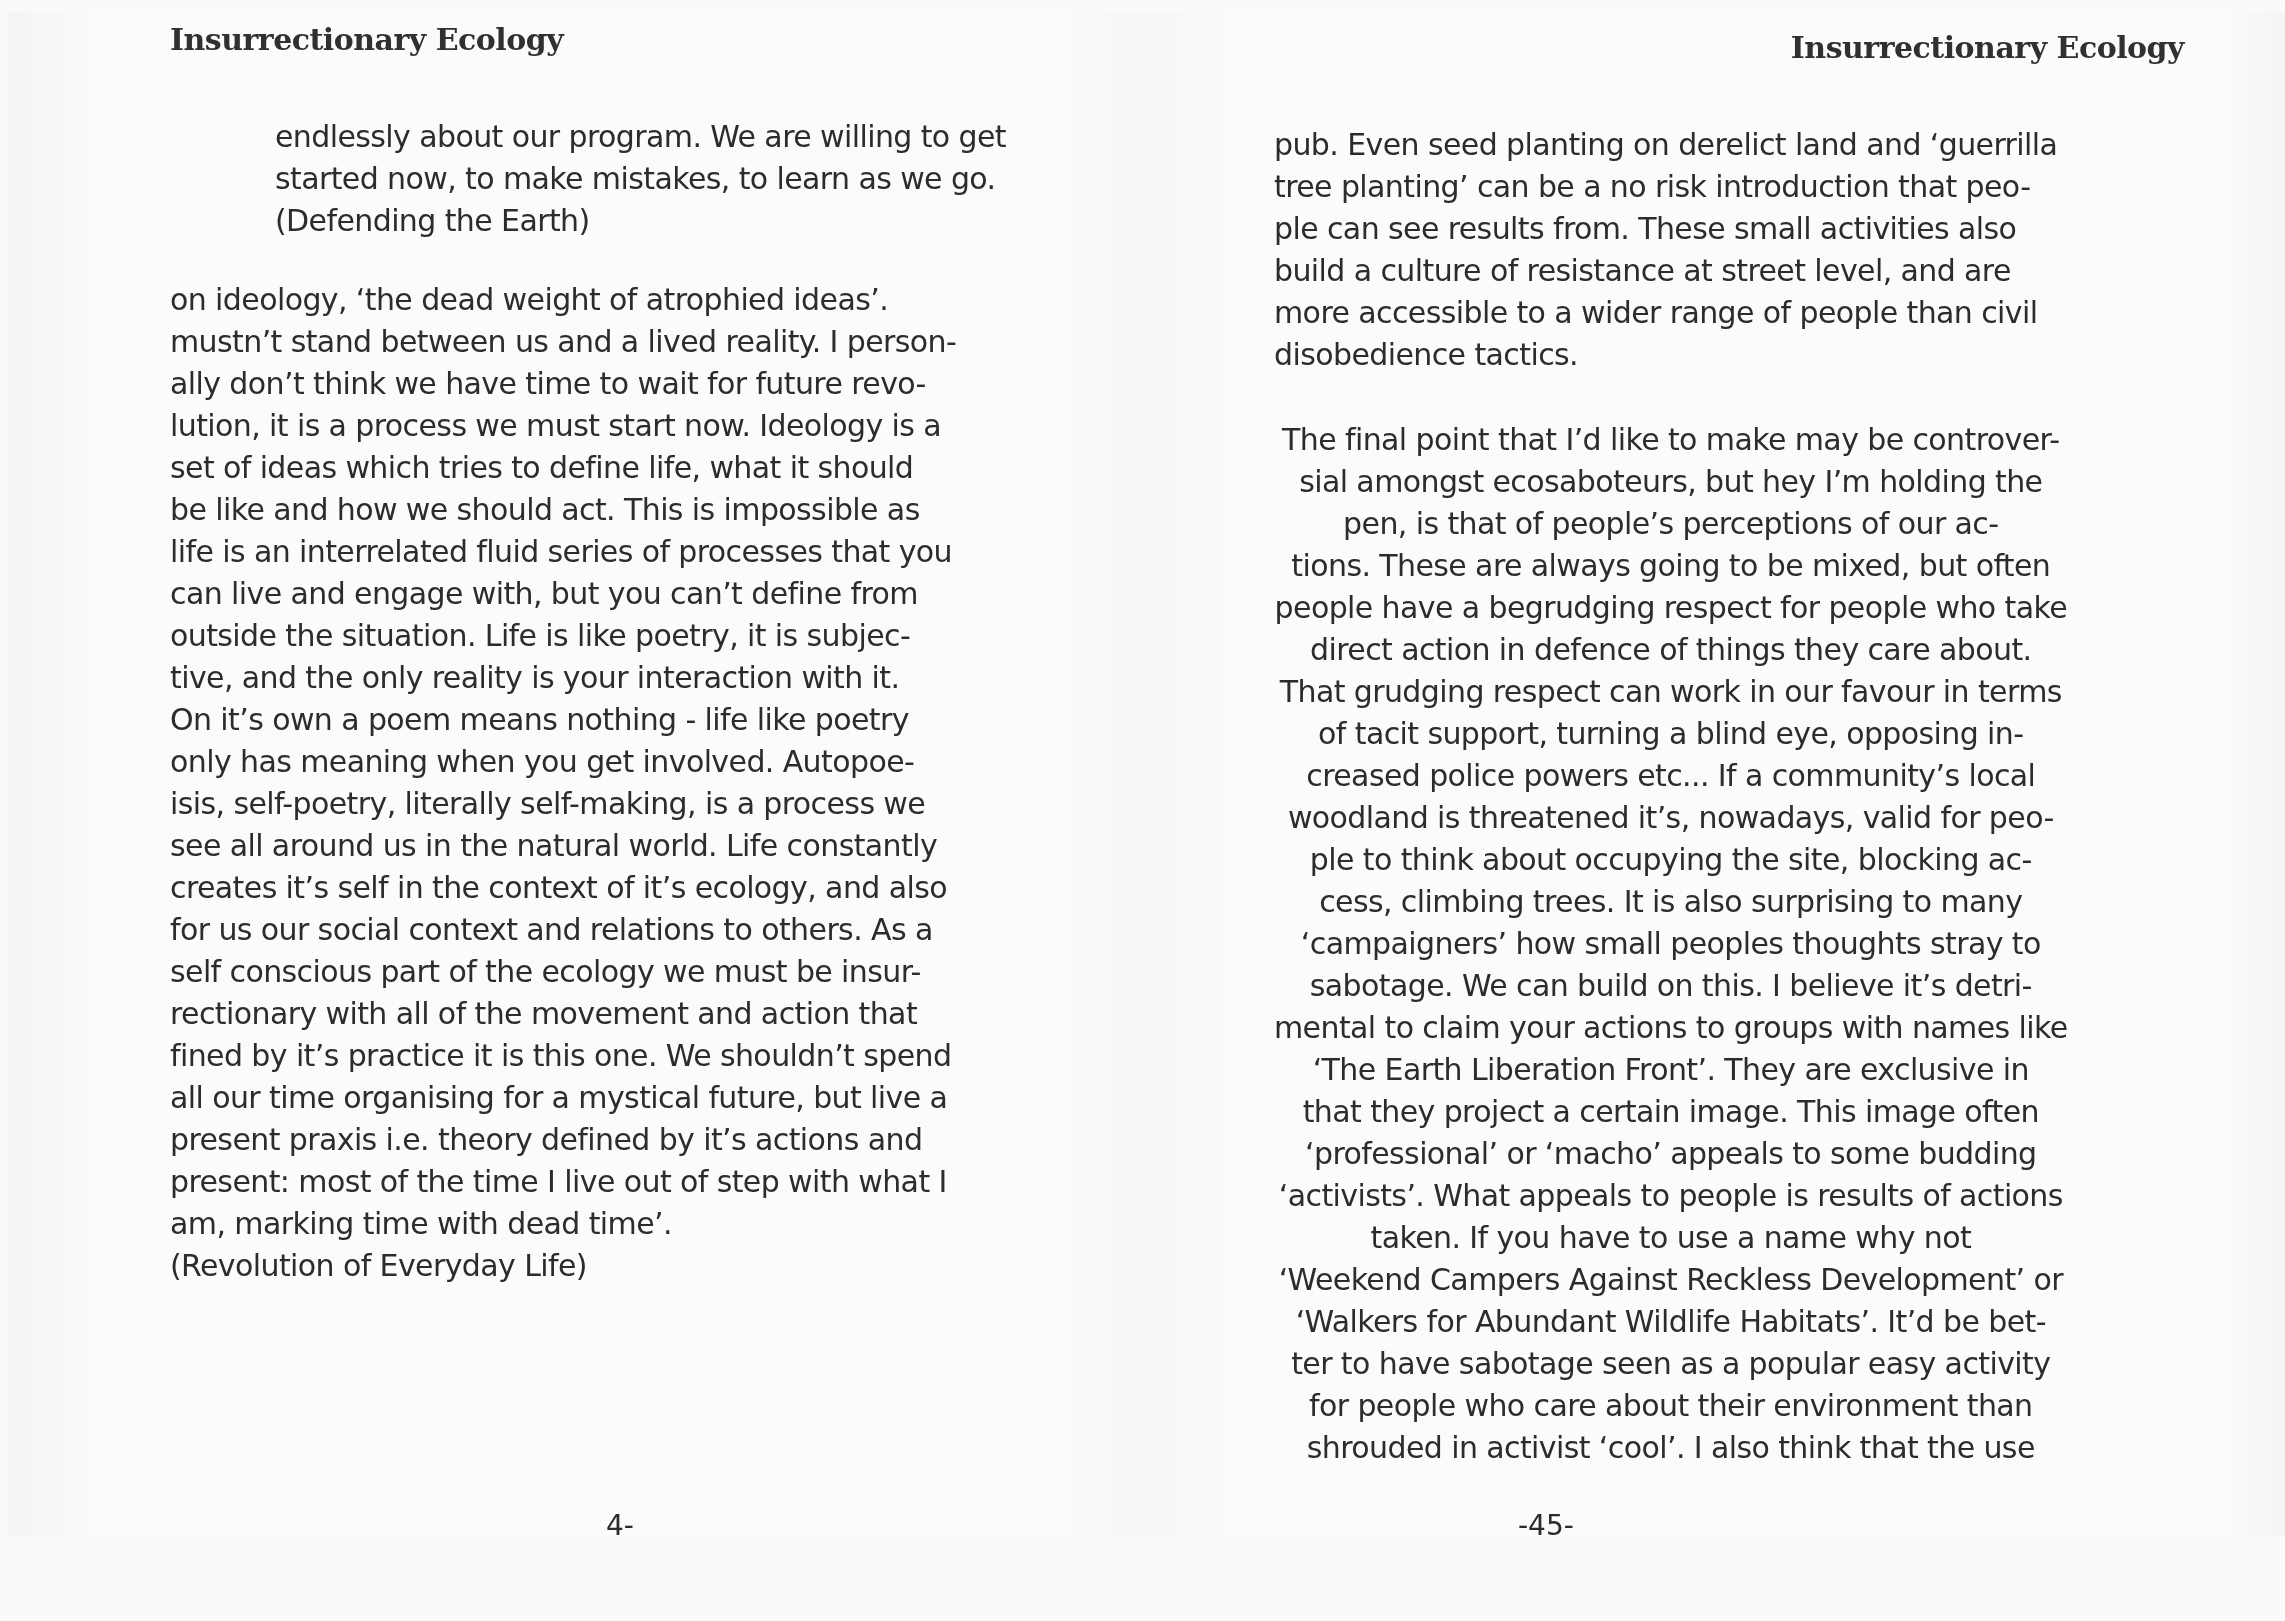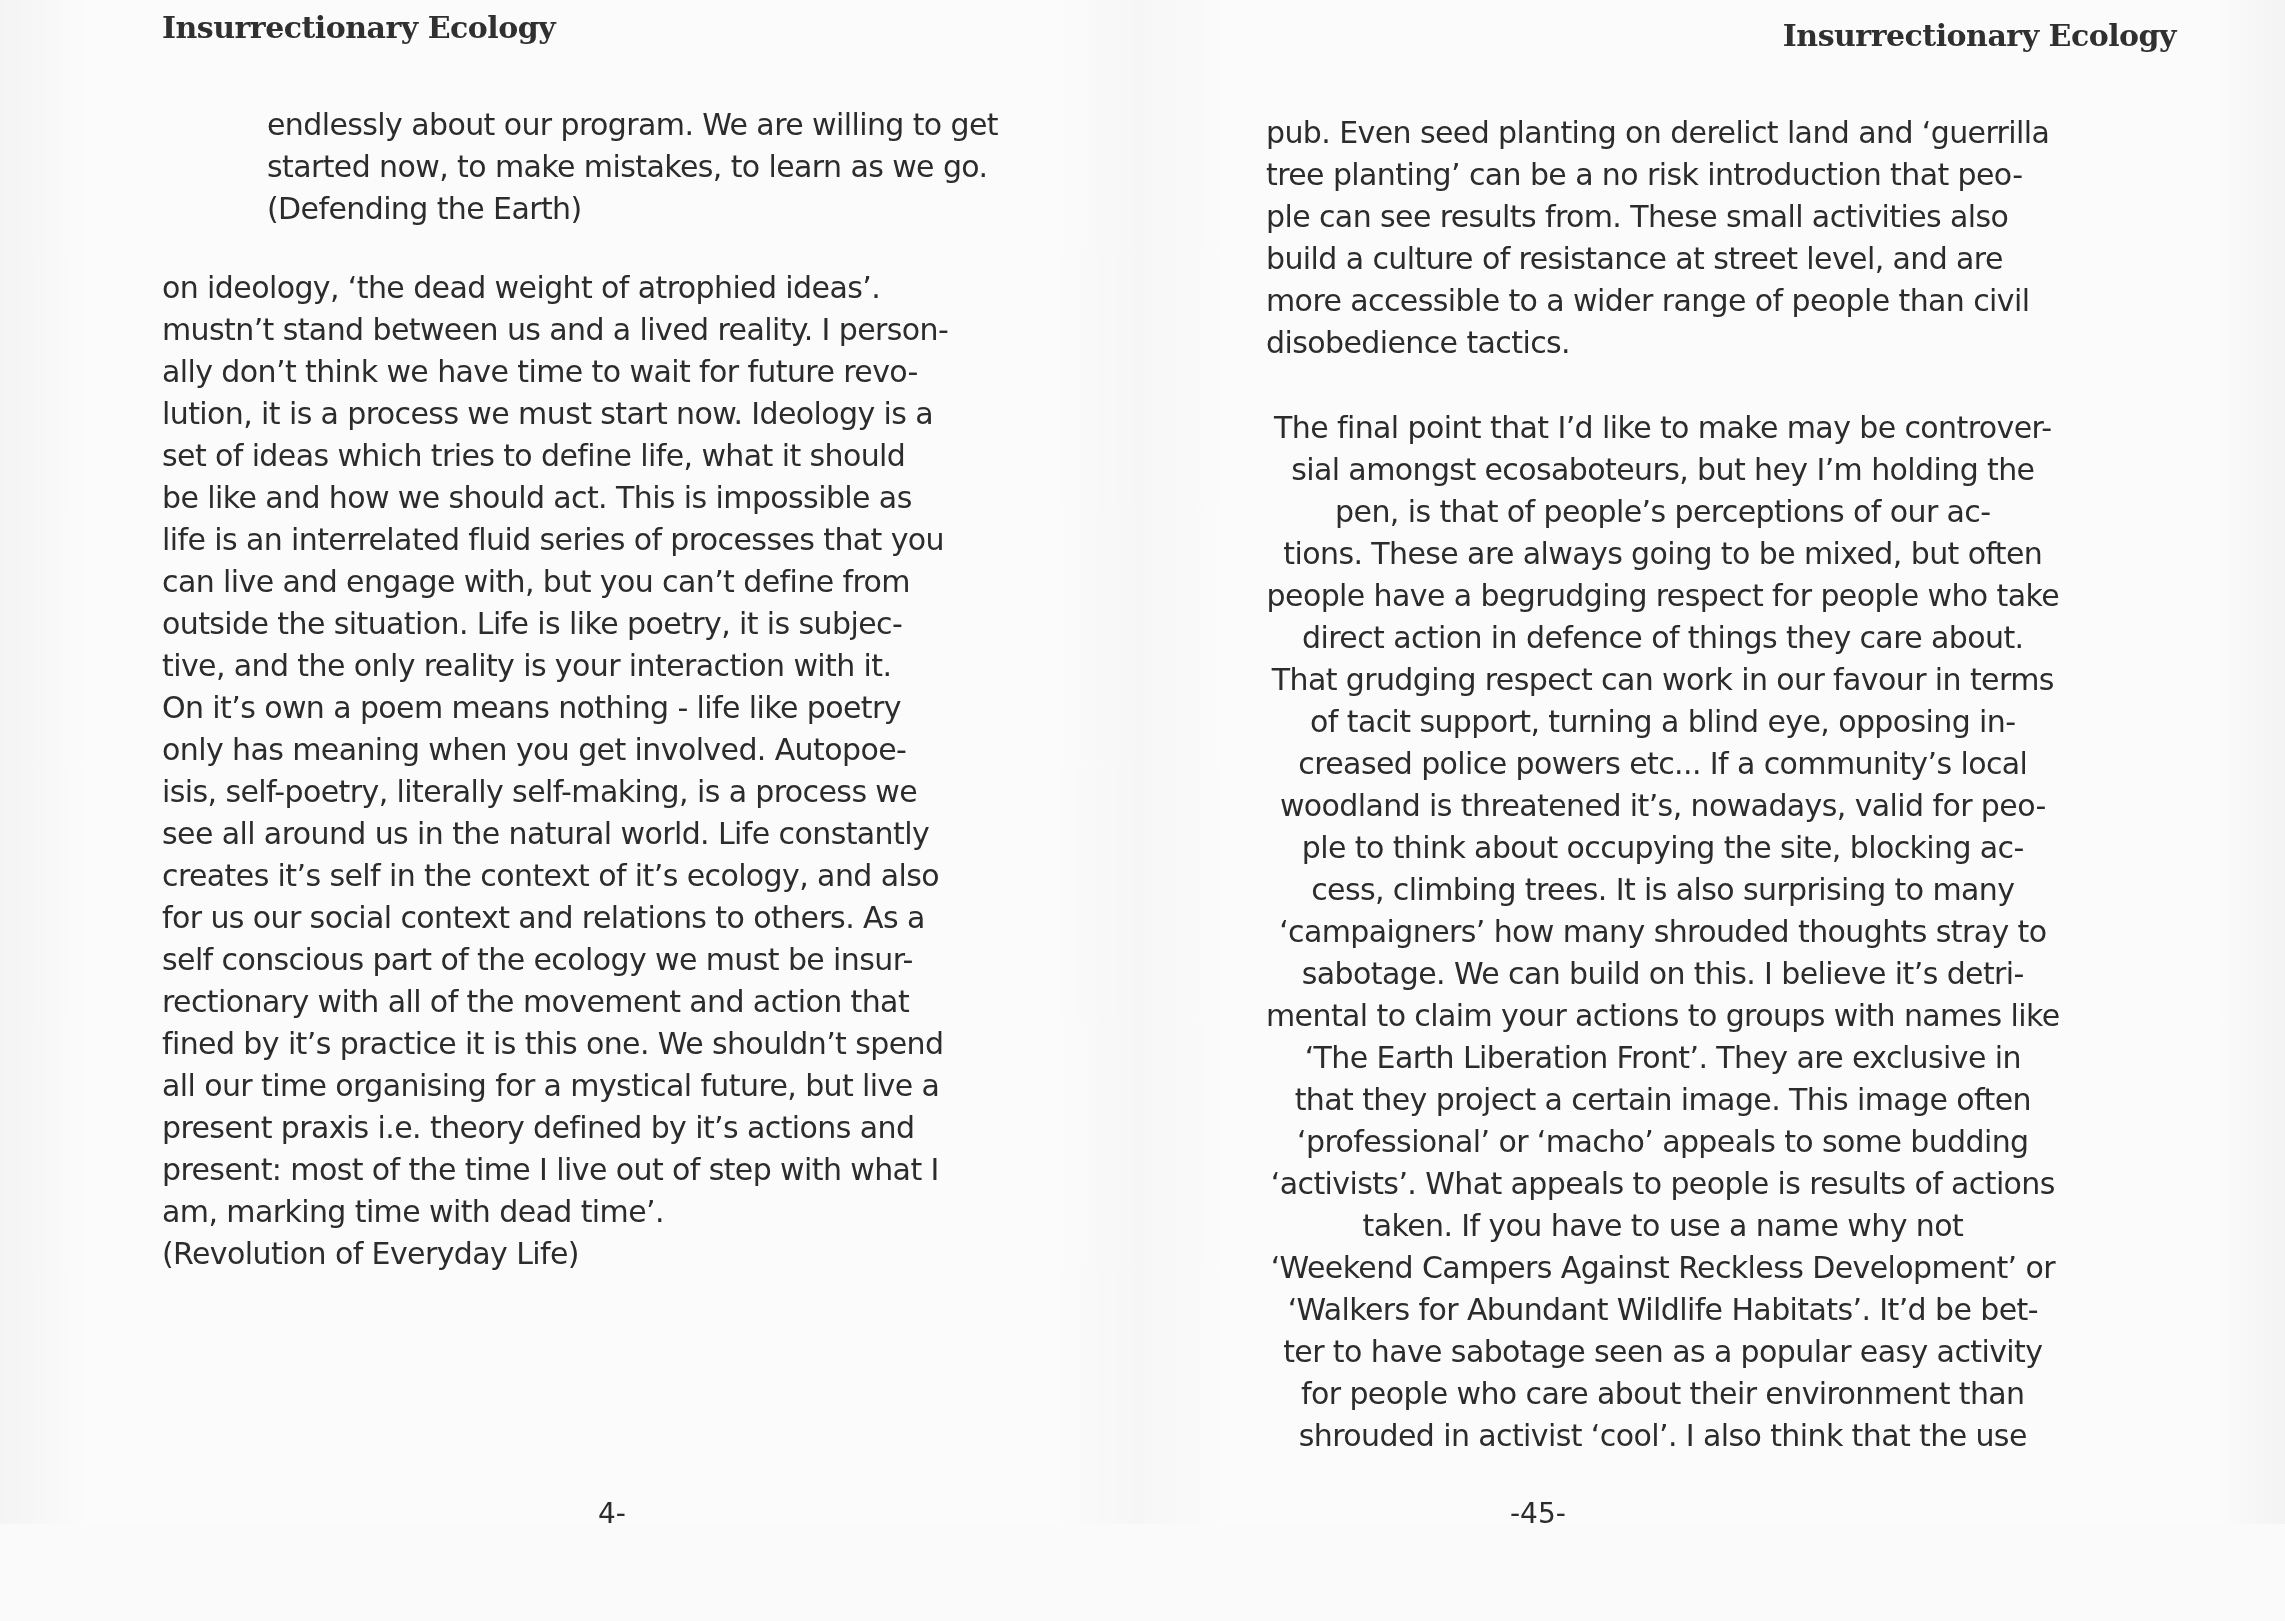--- a/index.html
+++ b/index.html
@@ -3,21 +3,21 @@
 <meta charset="utf-8">
 <style>
   html, body { margin: 0; padding: 0; }
   body {
     width: 2286px; height: 1621px; overflow: hidden;
     background: #fafafa;
     position: relative;
     color: #2a2a2a;
   }
   .spread { position: absolute; inset: 0; }
-  .page { position: absolute; top: 0; height: 1524px; }
+  .page { position: absolute; top: 12px; height: 1524px; margin-left: 8px; }
   .page.left { left: 0; width: 1143px; background: linear-gradient(90deg, #f4f4f4 0%, #fbfbfb 8%, #fbfbfb 92%, #f6f6f6 100%); }
   .page.right { left: 1143px; width: 1143px; background: linear-gradient(90deg, #f7f7f7 0%, #fbfbfb 8%, #fbfbfb 94%, #f3f3f3 100%); }
   .running-head {
     position: absolute;
     font-family: "DejaVu Serif", "Liberation Serif", serif;
     font-weight: bold;
     font-size: 30px;
     letter-spacing: -0.5px;
     color: #303030;
     white-space: nowrap;
@@ -109,21 +109,21 @@
       <span class="line">pen, is that of people’s perceptions of our ac-</span>
       <span class="line">tions. These are always going to be mixed, but often</span>
       <span class="line">people have a begrudging respect for people who take</span>
       <span class="line">direct action in defence of things they care about.</span>
       <span class="line">That grudging respect can work in our favour in terms</span>
       <span class="line">of tacit support, turning a blind eye, opposing in-</span>
       <span class="line">creased police powers etc... If a community’s local</span>
       <span class="line">woodland is threatened it’s, nowadays, valid for peo-</span>
       <span class="line">ple to think about occupying the site, blocking ac-</span>
       <span class="line">cess, climbing trees. It is also surprising to many</span>
-      <span class="line">‘campaigners’ how many shrouded thoughts stray to</span>
+      <span class="line">‘campaigners’ how small peoples thoughts stray to</span>
       <span class="line">sabotage. We can build on this. I believe it’s detri-</span>
       <span class="line">mental to claim your actions to groups with names like</span>
       <span class="line">‘The Earth Liberation Front’. They are exclusive in</span>
       <span class="line">that they project a certain image. This image often</span>
       <span class="line">‘professional’ or ‘macho’ appeals to some budding</span>
       <span class="line">‘activists’. What appeals to people is results of actions</span>
       <span class="line">taken. If you have to use a name why not</span>
       <span class="line">‘Weekend Campers Against Reckless Development’ or</span>
       <span class="line">‘Walkers for Abundant Wildlife Habitats’. It’d be bet-</span>
       <span class="line">ter to have sabotage seen as a popular easy activity</span>

